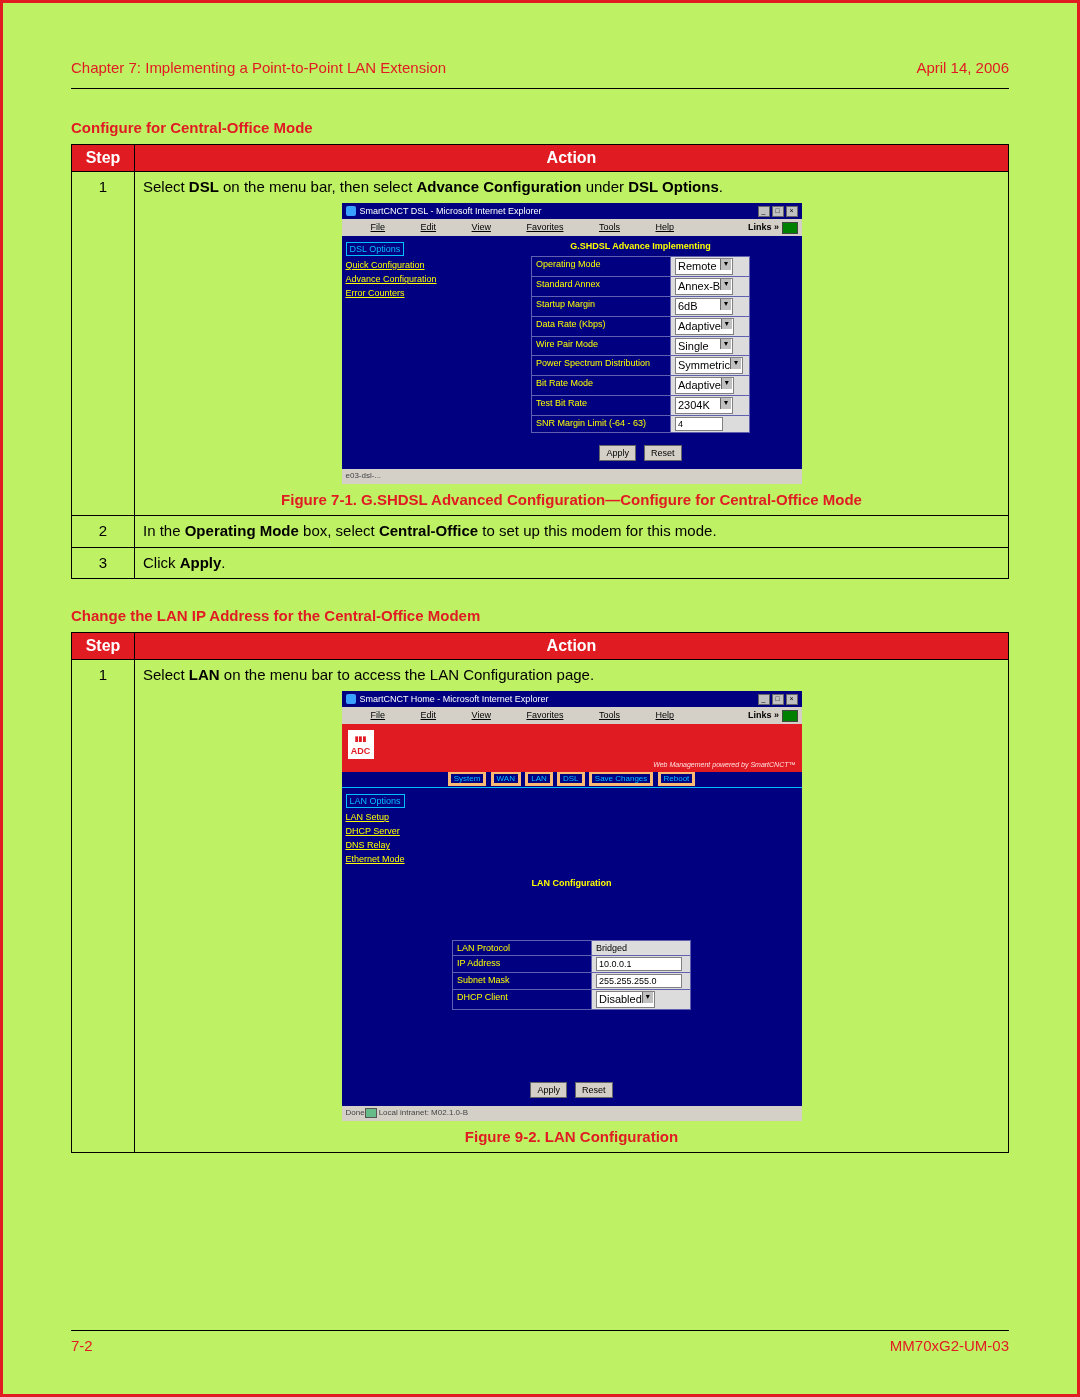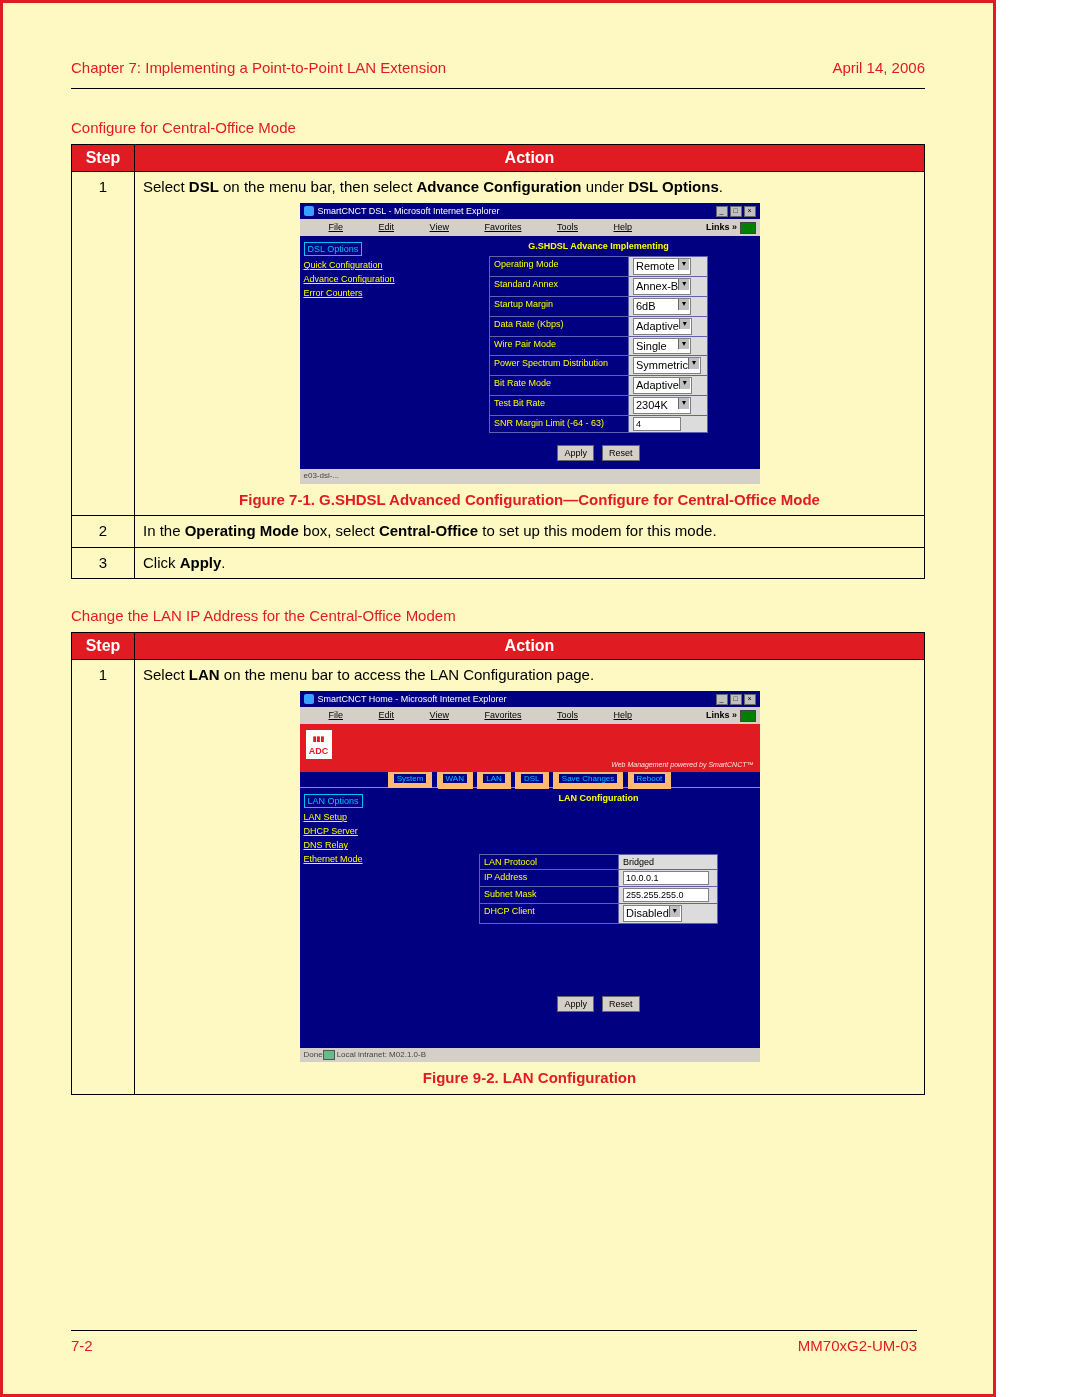--- a/index.html
+++ b/index.html
@@ -3,45 +3,45 @@
 <meta charset="utf-8">
 <style>
   body {
     margin: 0;
     padding: 0;
     font-family: Arial, Helvetica, sans-serif;
     font-size: 15px;
     background: #fff;
   }
   .page {
-    width: 996px;
+    width: 1080px;
     height: 1397px;
     position: relative;
-    background: #fef9c3;
+    background: #bef264;
     border: 3px solid #e11b22;
     box-sizing: border-box;
   }
   .header-row {
     display: flex;
     justify-content: space-between;
     padding: 56px 68px 8px 68px;
     color: #e11b22;
     font-size: 15px;
   }
   .header-rule {
     margin: 4px 68px 30px 68px;
     height: 1px;
     background: #000;
   }
   .content {
     padding: 0 68px;
   }
   .section-heading {
     color: #e11b22;
-    font-weight: normal;
+    font-weight: bold;
     font-size: 15px;
     margin: 28px 0 8px 0;
   }
   table.steps {
     border-collapse: collapse;
     width: 100%;
     margin-bottom: 26px;
   }
   table.steps th {
     background: #e11b22;
@@ -264,29 +264,30 @@
     font-style: italic;
   }
   .embed2 .tabstrip {
     text-align: center;
     font-size: 8px;
     color: #00c0ff;
     padding: 2px 0;
     border-bottom: 1px solid #00c0ff;
   }
   .embed2 .tabstrip span {
-    border: 6px solid #fdba74;
+    border: 3px solid #fdba74;
     padding: 0 3px;
     margin: 0 1px;
     cursor: default;
   }
   .embed2 .app-body2 {
     display: flex;
     background: #000080;
     min-height: 260px;
+    flex-direction: column;
   }
   .embed2 .statusbar .zone {
     display: flex;
     align-items: center;
     gap: 2px;
   }
   .embed2 .statusbar .zone .net-icon {
     width: 10px;
     height: 8px;
     background: #6b8;
@@ -302,21 +303,21 @@
     display: flex;
     justify-content: space-between;
     padding: 0 68px;
     color: #e11b22;
     font-size: 15px;
   }
   .footer-area {
     position: absolute;
     bottom: 40px;
     left: 0;
-    right: 8px;
+    right: 0;
   }
 </style>
 </head>
 <body>
 
 <div class="page">
   <div class="header-row">
     <span>Chapter 7: Implementing a Point-to-Point LAN Extension</span>
     <span>April 14, 2006</span>
   </div>

